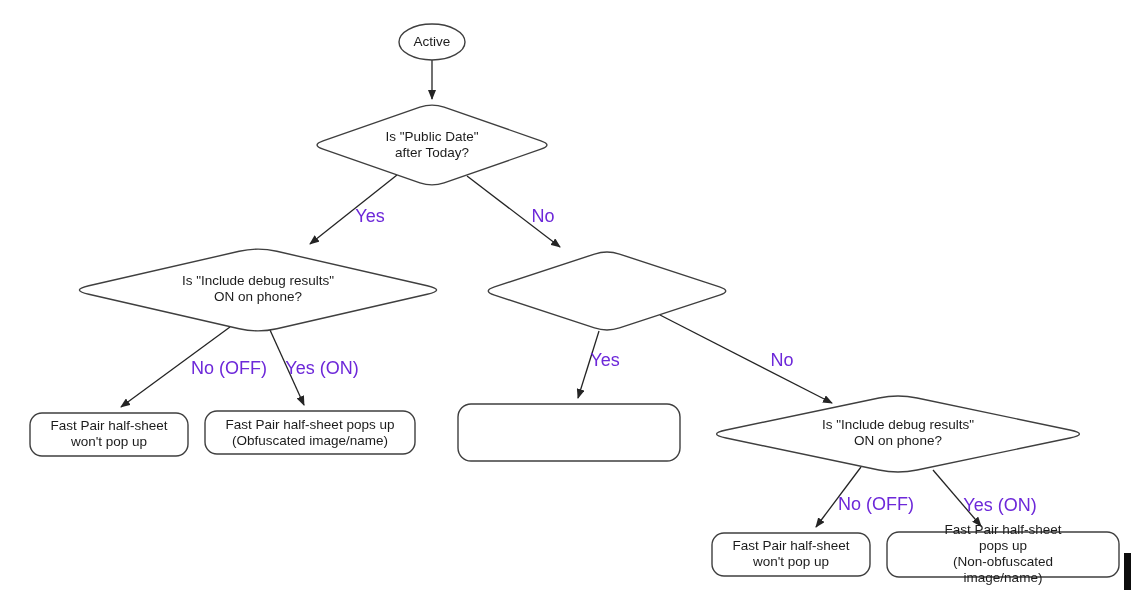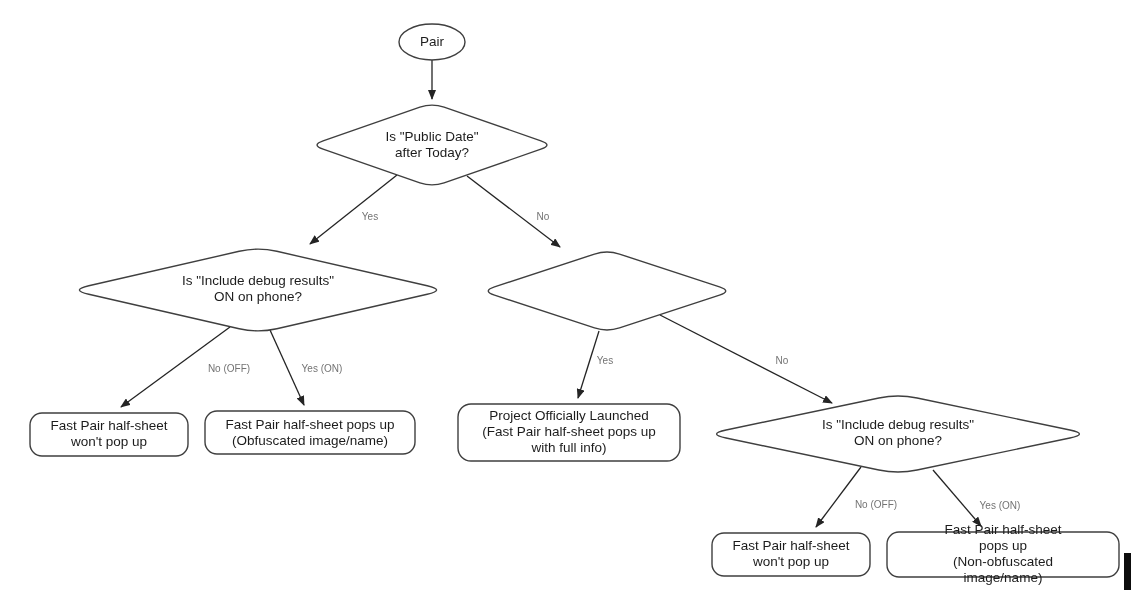--- a/index.html
+++ b/index.html
@@ -26,23 +26,23 @@
     font-size: 13.5px;
     line-height: 16px;
     color: #1c1c1c;
     text-align: center;
     white-space: pre-line;
     pointer-events: none;
   }
   .edge-label {
     position: absolute;
     transform: translate(-50%, -50%);
-    font-size: 10px;
+    font-size: 18px;
     line-height: 15px;
-    color: #737373;
+    color: #6d28d9;
     white-space: nowrap;
     pointer-events: none;
   }
   .cursor-bar {
     position: absolute;
     left: 1124px;
     top: 553px;
     width: 7px;
     height: 37px;
     background: #0d0d0d;
@@ -84,34 +84,31 @@
       <path d="M726.1 430 L878.9 398 Q898 394 917.1 398 L1069.9 430 Q1089 434 1069.9 438 L917.1 470 Q898 474 878.9 470 L726.1 438 Q707 434 726.1 430 Z"></path>
 
       <rect x="30" y="413" width="158" height="43" rx="12"></rect>
       <rect x="205" y="411" width="210" height="43" rx="12"></rect>
       <rect x="458" y="404" width="222" height="57" rx="13"></rect>
       <rect x="712" y="533" width="158" height="43" rx="12"></rect>
       <rect x="887" y="532" width="232" height="45" rx="12"></rect>
     </g>
   </svg>
 
-  <div class="node-label" style="left:432px; top:42px;">Pair</div>
+  <div class="node-label" style="left:432px; top:42px;">Active</div>
   <div class="node-label" style="left:432px; top:145px;">Is "Public Date"
 after Today?</div>
   <div class="node-label" style="left:258px; top:289px;">Is "Include debug results"
 ON on phone?</div>
   <div class="node-label" style="left:898px; top:433px;">Is "Include debug results"
 ON on phone?</div>
   <div class="node-label" style="left:109px; top:434px;">Fast Pair half-sheet
 won't pop up</div>
   <div class="node-label" style="left:310px; top:433px;">Fast Pair half-sheet pops up
 (Obfuscated image/name)</div>
-  <div class="node-label" style="left:569px; top:432px;">Project Officially Launched
-(Fast Pair half-sheet pops up
-with full info)</div>
   <div class="node-label" style="left:791px; top:554px;">Fast Pair half-sheet
 won't pop up</div>
   <div class="node-label" style="left:1003px; top:554px;">Fast Pair half-sheet pops up
 (Non-obfuscated image/name)</div>
 
   <div class="edge-label" style="left:370px; top:216px;">Yes</div>
   <div class="edge-label" style="left:543px; top:216px;">No</div>
   <div class="edge-label" style="left:229px; top:368px;">No (OFF)</div>
   <div class="edge-label" style="left:322px; top:368px;">Yes (ON)</div>
   <div class="edge-label" style="left:605px; top:360px;">Yes</div>

